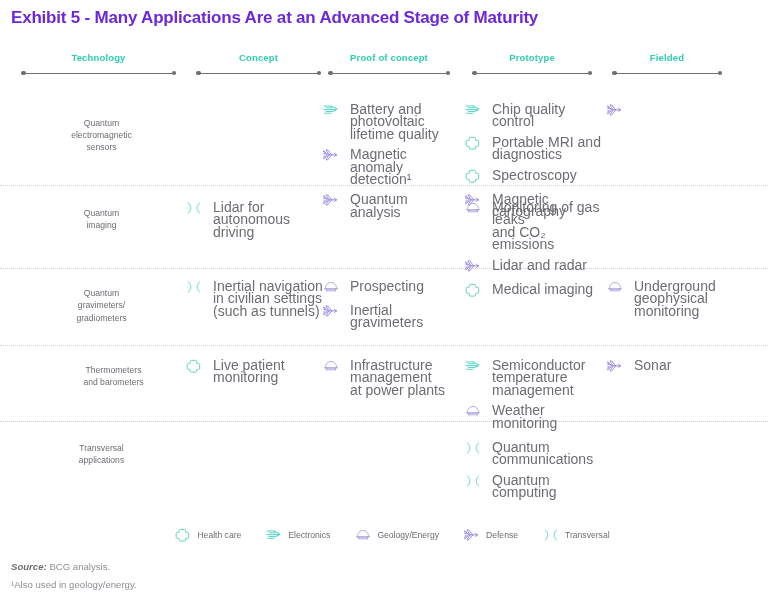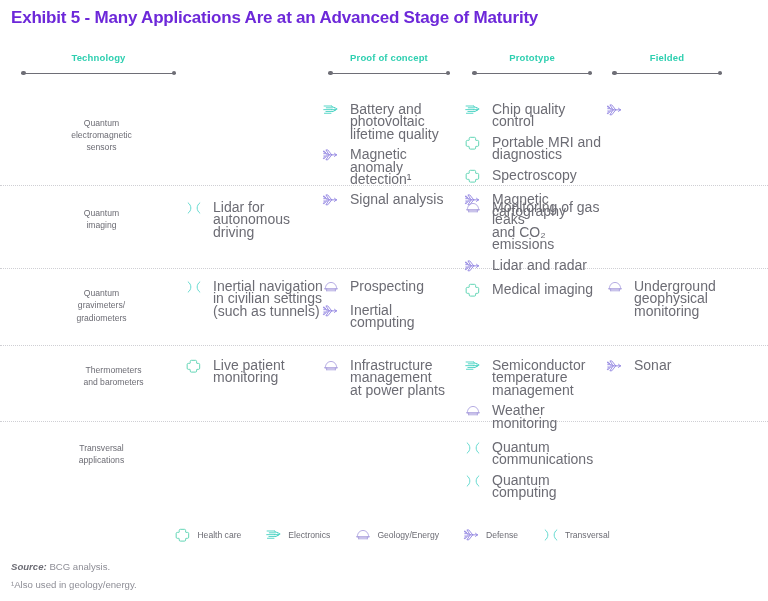--- a/index.html
+++ b/index.html
@@ -170,20 +170,28 @@
   .footer-line b { color: #6c6c74; font-style: italic; }
 </style>
 </head>
 <body>
 
 <div class="title">Exhibit 5 - Many Applications Are at an Advanced Stage of Maturity</div>
 
 <div class="axis-row">
     <div class="axis-col" style="left: 21px; width: 155px; text-align: center;">
       <div class="axis-label">Technology</div>
+      <div class="axis-line-wrap">
+        <div class="axis-line"></div>
+        <div class="axis-dot left"></div>
+        <div class="axis-dot right"></div>
+      </div>
+    </div>
+    <div class="axis-col" style="left: 196px; width: 125px;">
+      <div class="axis-label">Concept</div>
       <div class="axis-line-wrap">
         <div class="axis-line"></div>
         <div class="axis-dot left"></div>
         <div class="axis-dot right"></div>
       </div>
     </div>
     <div class="axis-col" style="left: 328px; width: 122px;">
       <div class="axis-label">Proof of concept</div>
       <div class="axis-line-wrap">
         <div class="axis-line"></div>
@@ -259,21 +267,21 @@
               <path d="M19.5,10.8 L16.8,8.6" fill="none" stroke="#8d7fe0" stroke-width="1.2" stroke-linecap="round" stroke-linejoin="round"></path>
               <path d="M19.5,10.8 L16.8,13.0" fill="none" stroke="#8d7fe0" stroke-width="1.2" stroke-linecap="round" stroke-linejoin="round"></path>
               <path d="M9.5,10.8 L5.0,4.0 L7.6,4.0 L13.0,10.8" fill="none" stroke="#8d7fe0" stroke-width="1.2" stroke-linecap="round" stroke-linejoin="round"></path>
               <path d="M9.5,10.8 L5.0,17.6 L7.6,17.6 L13.0,10.8" fill="none" stroke="#8d7fe0" stroke-width="1.2" stroke-linecap="round" stroke-linejoin="round"></path>
               <path d="M3.2,8.2 L1.4,5.6 L2.8,5.6 L5.0,8.2" fill="none" stroke="#8d7fe0" stroke-width="1.2" stroke-linecap="round" stroke-linejoin="round"></path>
               <path d="M3.2,13.4 L1.4,16.0 L2.8,16.0 L5.0,13.4" fill="none" stroke="#8d7fe0" stroke-width="1.2" stroke-linecap="round" stroke-linejoin="round"></path>
               <path d="M2.0,9.2 L7.0,9.2" fill="none" stroke="#8d7fe0" stroke-width="1.2" stroke-linecap="round" stroke-linejoin="round"></path>
               <path d="M2.0,12.4 L7.0,12.4" fill="none" stroke="#8d7fe0" stroke-width="1.2" stroke-linecap="round" stroke-linejoin="round"></path>
             </svg>
           </span>
-          <span class="item-text">Signal analysis</span>
+          <span class="item-text">Quantum analysis</span>
         </div>
       </div>
       <div class="cell" style="left: 464px; width: 140px; top: 14px;">
         <div class="item">
           <span class="icon">
             <svg width="18" height="16" viewBox="0 0 24 22">
               <path d="M2.5,5.5 H12.5" fill="none" stroke="#3fd0c0" stroke-width="1.2" stroke-linecap="round" stroke-linejoin="round"></path>
               <path d="M5.5,8.0 H14.0" fill="none" stroke="#3fd0c0" stroke-width="1.2" stroke-linecap="round" stroke-linejoin="round"></path>
               <path d="M2.0,10.5 H13.0" fill="none" stroke="#3fd0c0" stroke-width="1.2" stroke-linecap="round" stroke-linejoin="round"></path>
               <path d="M5.0,13.0 H14.5" fill="none" stroke="#3fd0c0" stroke-width="1.2" stroke-linecap="round" stroke-linejoin="round"></path>
@@ -438,21 +446,21 @@
               <path d="M19.5,10.8 L16.8,13.0" fill="none" stroke="#8d7fe0" stroke-width="1.2" stroke-linecap="round" stroke-linejoin="round"></path>
               <path d="M9.5,10.8 L5.0,4.0 L7.6,4.0 L13.0,10.8" fill="none" stroke="#8d7fe0" stroke-width="1.2" stroke-linecap="round" stroke-linejoin="round"></path>
               <path d="M9.5,10.8 L5.0,17.6 L7.6,17.6 L13.0,10.8" fill="none" stroke="#8d7fe0" stroke-width="1.2" stroke-linecap="round" stroke-linejoin="round"></path>
               <path d="M3.2,8.2 L1.4,5.6 L2.8,5.6 L5.0,8.2" fill="none" stroke="#8d7fe0" stroke-width="1.2" stroke-linecap="round" stroke-linejoin="round"></path>
               <path d="M3.2,13.4 L1.4,16.0 L2.8,16.0 L5.0,13.4" fill="none" stroke="#8d7fe0" stroke-width="1.2" stroke-linecap="round" stroke-linejoin="round"></path>
               <path d="M2.0,9.2 L7.0,9.2" fill="none" stroke="#8d7fe0" stroke-width="1.2" stroke-linecap="round" stroke-linejoin="round"></path>
               <path d="M2.0,12.4 L7.0,12.4" fill="none" stroke="#8d7fe0" stroke-width="1.2" stroke-linecap="round" stroke-linejoin="round"></path>
             </svg>
           </span>
           <span class="item-text">Inertial
-computing</span>
+gravimeters</span>
         </div>
       </div>
       <div class="cell" style="left: 464px; width: 140px; top: 10px;"></div>
       <div class="cell" style="left: 606px; width: 145px; top: 10px;">
         <div class="item">
           <span class="icon">
             <svg width="18" height="16" viewBox="0 0 24 22">
               <path d="M4.2,13.4 C4.2,7.9 8.0,4.8 12.0,4.8 C16.0,4.8 19.8,7.9 19.8,13.4 Z" fill="none" stroke="#a99ede" stroke-width="1.2" stroke-linecap="round" stroke-linejoin="round"></path>
               <path d="M3.0,13.4 H21.0" fill="none" stroke="#a99ede" stroke-width="1.2" stroke-linecap="round" stroke-linejoin="round"></path>
               <path d="M6.0,13.4 V16.2" fill="none" stroke="#a99ede" stroke-width="1.2" stroke-linecap="round" stroke-linejoin="round"></path>

